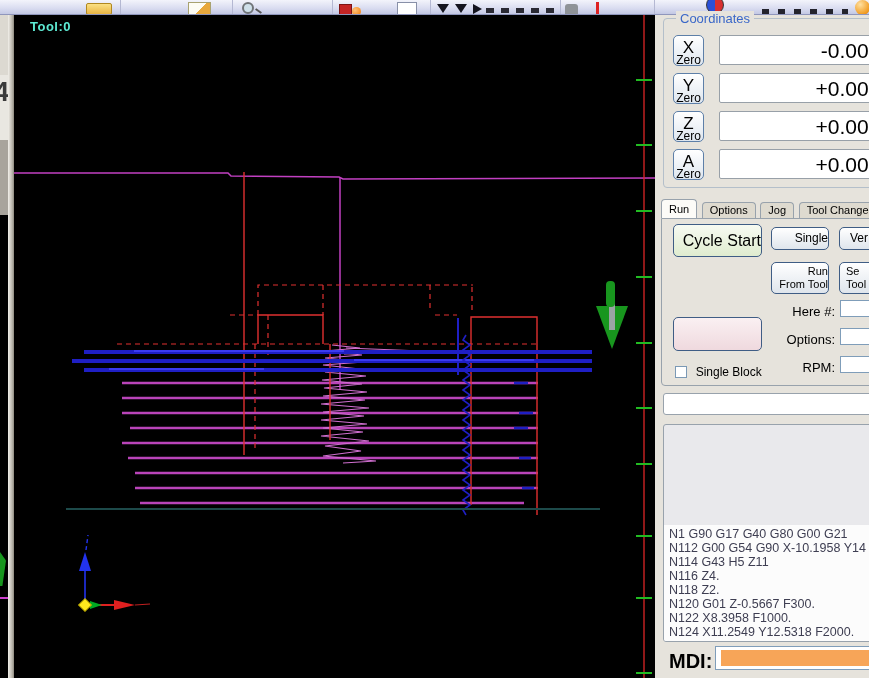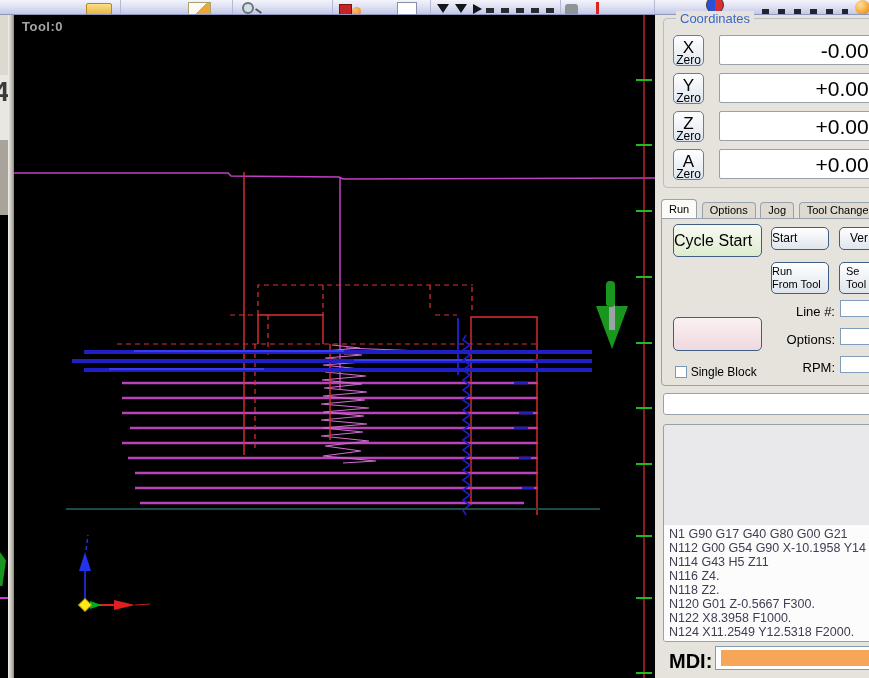--- a/index.html
+++ b/index.html
@@ -45,21 +45,21 @@
   .sl-c{top:140px;height:75px;background:#a8a49c;}
   .sl-d{top:215px;height:463px;background:#000;}
   .sl-green{position:absolute;left:0;top:337px;width:6px;height:34px;background:#18961e;
             clip-path:polygon(0 0,100% 25%,40% 100%,0 100%);}
   .sl-mag{position:absolute;left:0;top:382px;width:8px;height:2px;background:#cc3fcc;}
   .divider{position:absolute;left:8px;top:15px;width:6px;height:663px;
            background:linear-gradient(90deg,#f2f0ea,#b8b4aa 70%,#8c887e);}
 
   
   .viewport{position:absolute;left:14px;top:15px;width:641px;height:663px;background:#000;}
-  .tool-label{position:absolute;left:8px;top:4px;color:#a3a3a3;font-weight:bold;font-size:13px;letter-spacing:.5px;}
+  .tool-label{position:absolute;left:16px;top:4px;color:#5eead4;font-weight:bold;font-size:13px;letter-spacing:.5px;}
   .viewport svg{position:absolute;left:0;top:0;}
 
   
   .panel{position:absolute;left:655px;top:15px;width:225px;height:663px;background:#e6e3dc;font-size:13px;}
   .panel > div{position:absolute;}
   .coords{left:8px;top:3px;width:224px;height:170px;border:1px solid #b4bfca;border-radius:4px;}
   .coords-legend{position:absolute;left:12px;top:-8px;padding:0 4px;background:#e6e3dc;color:#3a67c8;font-size:13px;}
   .axisrow{position:absolute;left:0;width:100%;height:32px;}
   .zero-btn{position:absolute;left:9px;top:0;width:31px;height:31px;border:1px solid #5d7fa8;border-radius:5px;
             background:linear-gradient(#ffffff,#dee6ef);text-align:center;}
@@ -68,36 +68,36 @@
   .dro{position:absolute;left:55px;top:0;width:182px;height:30px;background:#fff;border:1px solid #98a0a8;
        border-radius:2px;font-size:21px;line-height:29px;text-align:right;padding-right:8px;overflow:hidden;}
 
   .tabbar{left:6px;top:184px;height:20px;white-space:nowrap;}
   .tab{display:inline-block;vertical-align:bottom;border:1px solid #98a2ac;border-bottom:none;
        border-radius:4px 4px 0 0;padding:1px 7px 0;height:16px;background:#dedacf;margin-right:1px;font-size:11px;}
   .tab.active{background:#fcfbf7;height:19px;padding-top:3px;}
   .tabpanel{left:6px;top:203px;width:226px;height:168px;border:1px solid #98a2ac;border-top:1px solid #98a2ac;
             border-radius:0 0 4px 4px;}
   .btn{position:absolute;border:1px solid #3f5d85;border-radius:5px;background:linear-gradient(#ffffff,#dfe5ec);
-       text-align:left;font-size:12px;}
+       text-align:right;font-size:12px;}
   .btn-cycle{left:18px;top:209px;width:89px;height:33px;font-size:16px;line-height:31px;
              background:linear-gradient(#f7faf2,#dfeccf);}
   .btn-rewind{left:116px;top:212px;width:58px;height:23px;line-height:21px;}
   .btn-ver{left:184px;top:212px;width:62px;height:23px;line-height:21px;text-align:left;padding-left:10px;}
   .btn-feedhold{left:18px;top:252px;width:89px;height:34px;font-size:16px;line-height:32px;
              background:linear-gradient(#faf8ea,#efe9c8);}
   .btn-rfh{left:116px;top:247px;width:58px;height:32px;font-size:11px;line-height:13px;padding-top:2px;}
   .btn-senext{left:184px;top:247px;width:62px;height:32px;font-size:11px;line-height:13px;padding-top:2px;text-align:left;padding-left:6px;}
   .btn-stop{left:18px;top:302px;width:89px;height:34px;font-size:16px;line-height:32px;
              background:linear-gradient(#faf0f2,#efd9de);}
   .flabel{position:absolute;left:100px;width:80px;text-align:right;font-size:13px;}
   .sfield{position:absolute;left:185px;width:58px;height:17px;background:#fff;border:1px solid #7f9db9;}
   .singleblock{left:20px;top:348px;height:14px;}
   .cb{display:inline-block;width:12px;height:12px;background:#fff;border:1px solid #7b99b5;vertical-align:middle;}
-  .cb-label{font-size:12px;vertical-align:middle;}
+  .cb-label{font-size:12px;margin-left:5px;vertical-align:middle;}
 
   .statusbar{left:8px;top:378px;width:220px;height:22px;background:#fff;border:1px solid #98a2ac;border-radius:3px;}
   .gcodebox{left:8px;top:409px;width:220px;height:218px;background:#e9e9ec;border:1px solid #98a2ac;
             border-radius:3px;overflow:hidden;}
   .gcode-lines{position:absolute;left:0;right:0;bottom:0;background:#fcfcfc;padding:2px 0 2px 5px;}
   .gcode-line{font-size:12.5px;line-height:14px;color:#3e3e52;white-space:nowrap;}
   .mdi-label{left:14px;top:635px;font-size:20px;font-weight:600;}
   .mdi-input{left:60px;top:631px;width:175px;height:24px;background:#fff;border:1px solid #7f9db9;}
   .mdi-fill{position:absolute;left:5px;top:3px;right:2px;bottom:3px;background:#f7a558;}
 </style>
@@ -274,33 +274,33 @@
 
     <div class="tabbar">
       <span class="tab active">Run</span>
       <span class="tab">Options</span>
       <span class="tab">Jog</span>
       <span class="tab">Tool Change</span>
     </div>
     <div class="tabpanel"></div>
 
     <div class="btn btn-cycle">Cycle Start</div>
-    <div class="btn btn-rewind">Start</div>
+    <div class="btn btn-rewind">Single</div>
     <div class="btn btn-ver">Ver</div>
     <div class="btn btn-rfh">
       <span>Run</span><br>
       <span>From Tool</span>
     </div>
     <div class="btn btn-senext">
       <span>Se</span><br>
       <span>Tool </span>
     </div>
     <div class="btn btn-stop"></div>
 
-    <div class="flabel" style="top:289px">Line #:</div>
+    <div class="flabel" style="top:289px">Here #:</div>
     <div class="sfield" style="top:285px"></div>
     <div class="flabel" style="top:317px">Options:</div>
     <div class="sfield" style="top:313px"></div>
     <div class="flabel" style="top:345px">RPM:</div>
     <div class="sfield" style="top:341px"></div>
 
     <div class="singleblock">
       <span class="cb"></span>
       <span class="cb-label">Single Block</span>
     </div>

